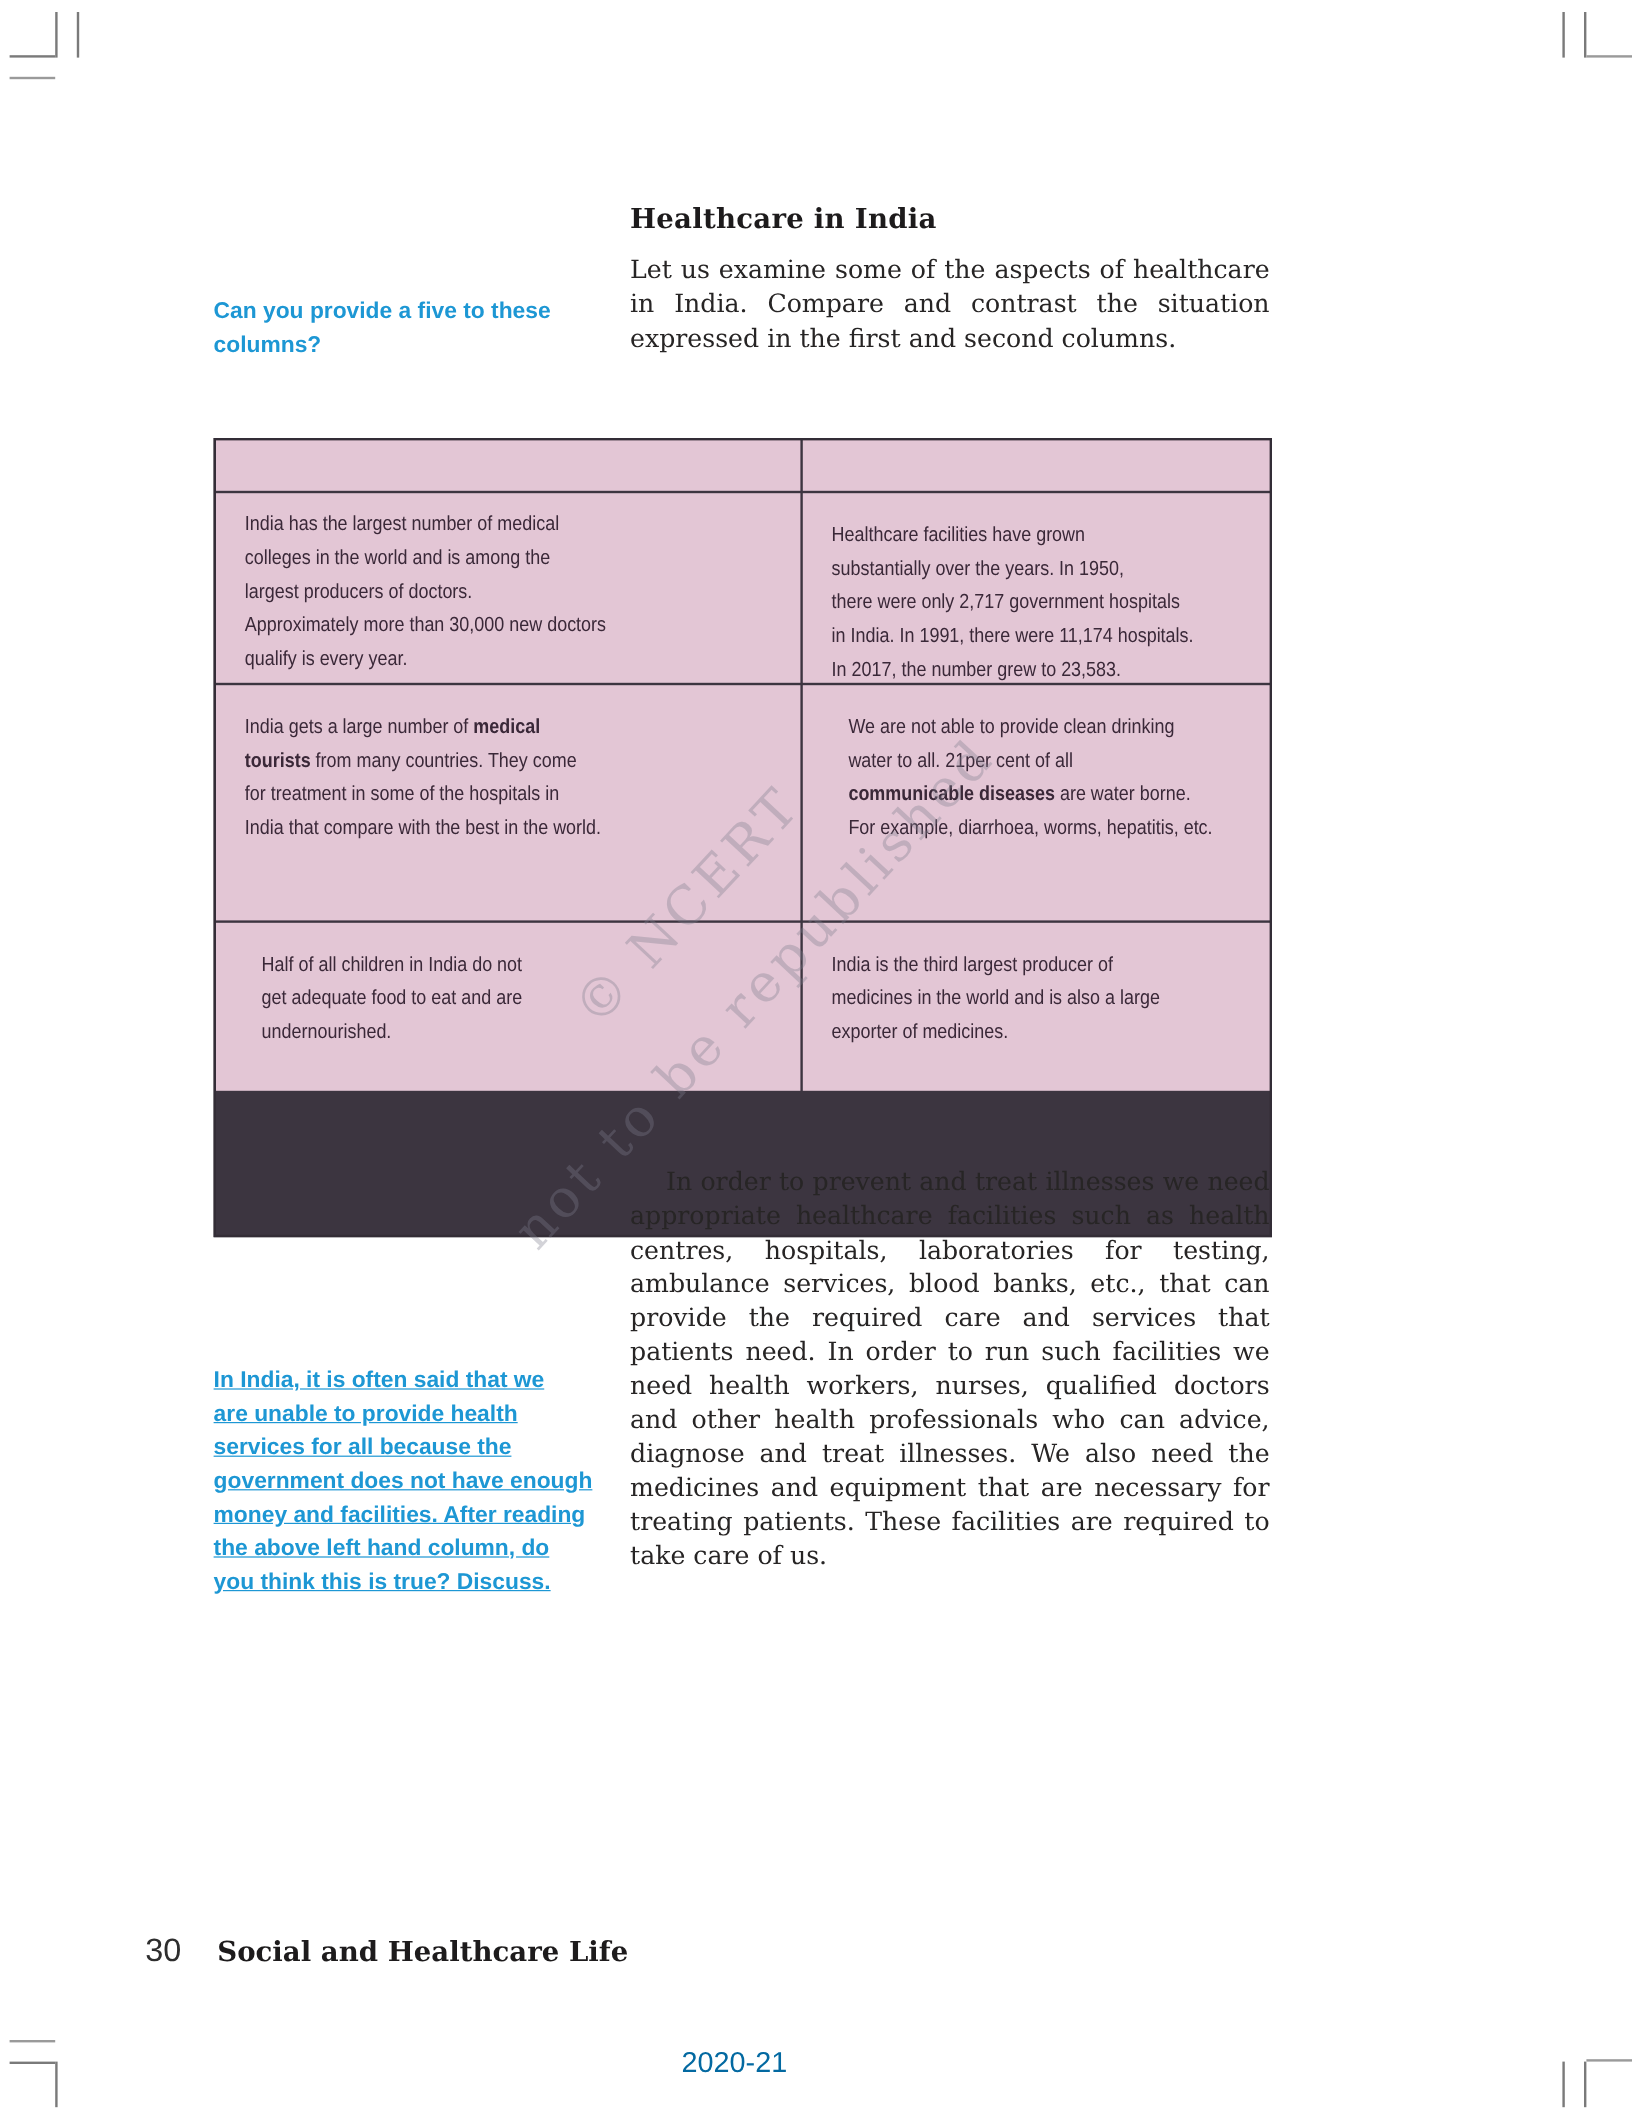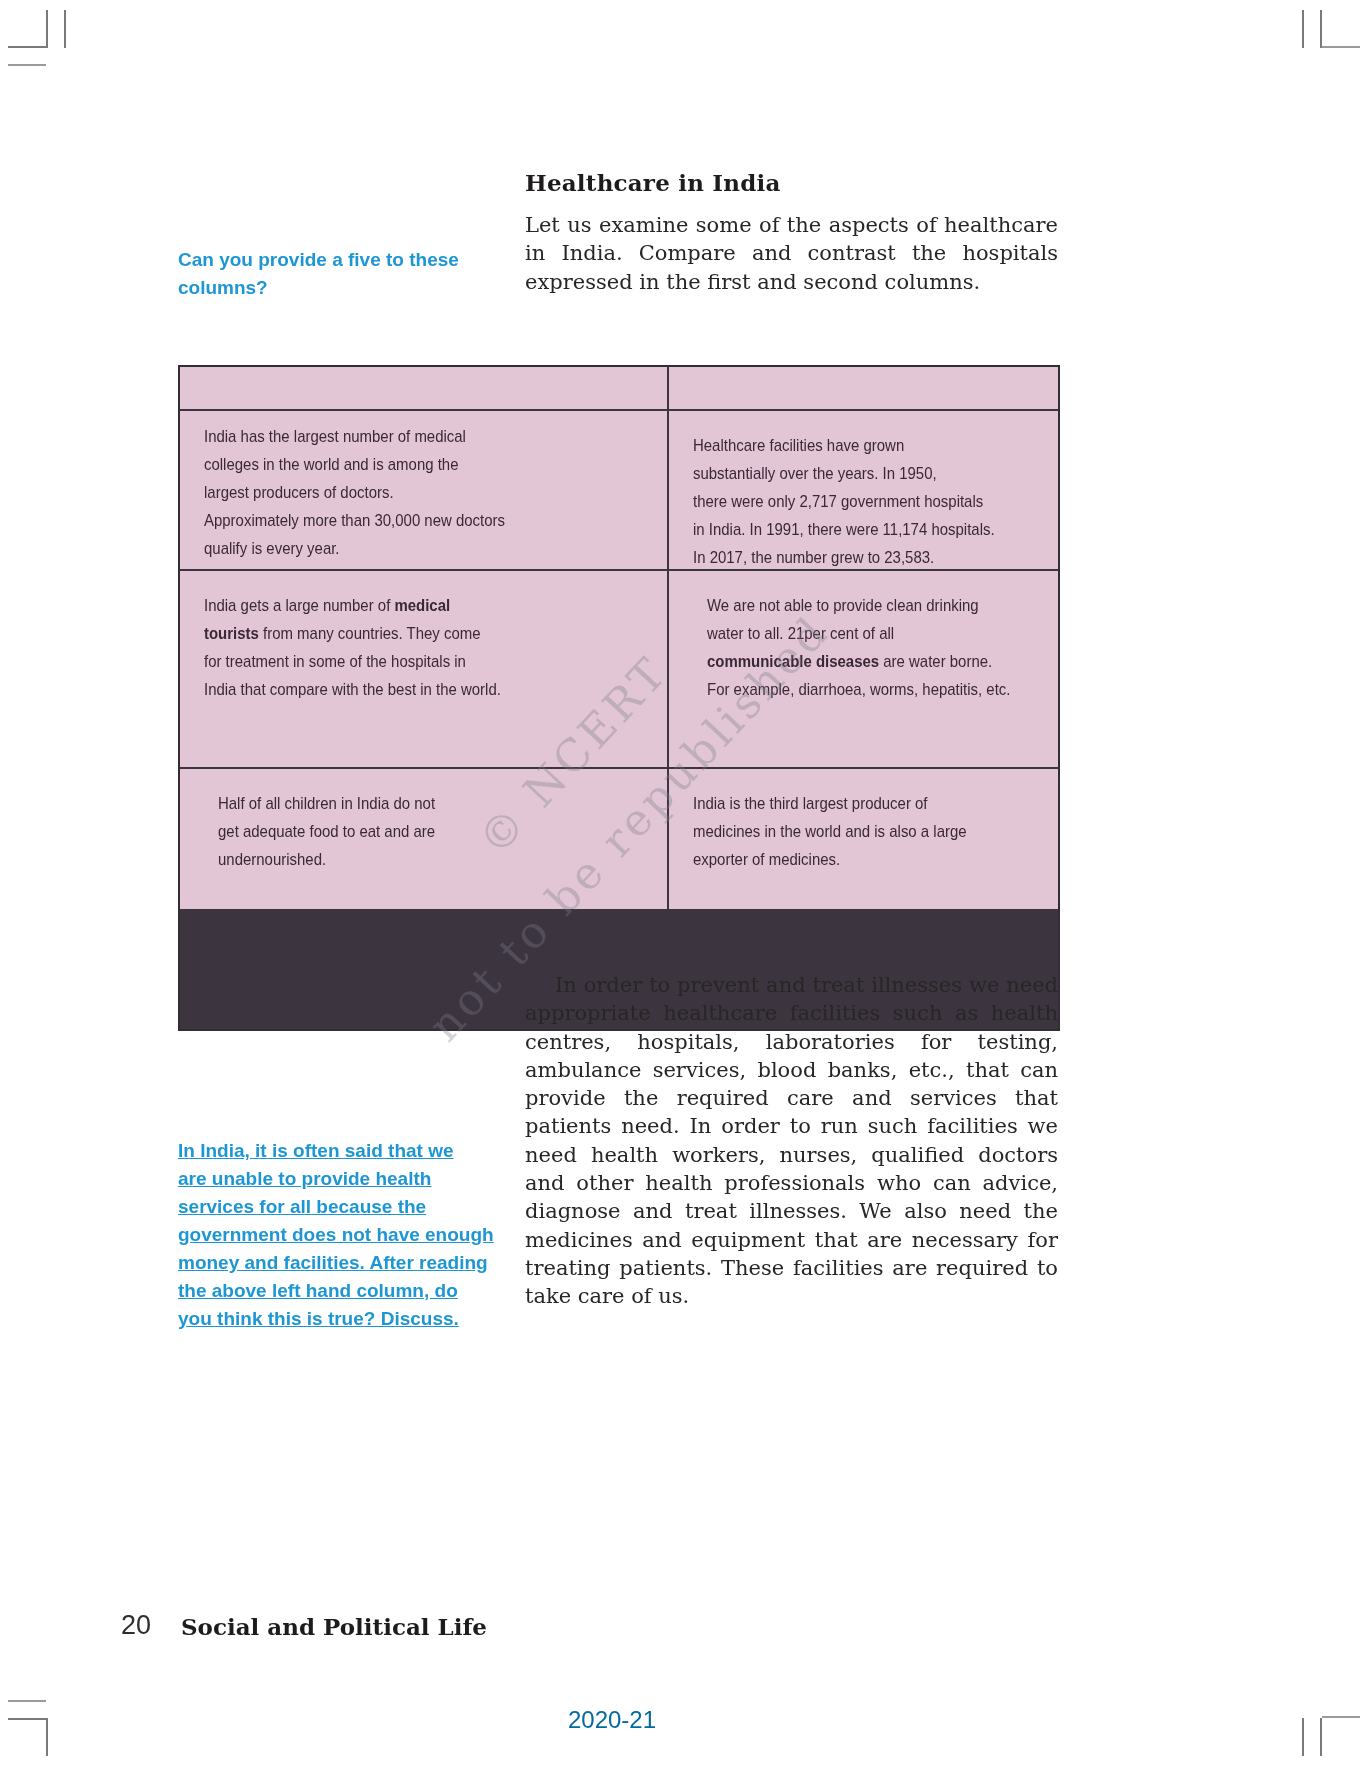--- a/index.html
+++ b/index.html
@@ -66,21 +66,21 @@
     <div class="cm" style="left:8px;top:1718px;width:38px;height:2px;"></div>
   </div>
   <div>
     <div class="cm" style="left:1320px;top:1718px;width:2px;height:38px;"></div>
     <div class="cm" style="left:1302px;top:1718px;width:2px;height:38px;"></div>
     <div class="cm light" style="left:1322px;top:1716px;width:38px;height:2px;"></div>
   </div>
 
   <h1 class="title">Healthcare in India</h1>
 
-  <div class="serif-par intro">Let us examine some of the aspects of healthcare in India. Compare and contrast the hospitals expressed in the first and second columns.</div>
+  <div class="serif-par intro">Let us examine some of the aspects of healthcare in India. Compare and contrast the situation expressed in the first and second columns.</div>
 
   <div class="bluenote note1">Can you provide a five to these
 columns?</div>
 
   <div class="ht">
     <div class="cell">
         <div class="ct"></div>
       </div>
     <div class="cell">
         <div class="ct"></div>
@@ -133,17 +133,17 @@
   <div class="serif-par bodypar">In order to prevent and treat illnesses we need appropriate healthcare facilities such as health centres, hospitals, laboratories for testing, ambulance services, blood banks, etc., that can provide the required care and services that patients need. In order to run such facilities we need health workers, nurses, qualified doctors and other health professionals who can advice, diagnose and treat illnesses. We also need the medicines and equipment that are necessary for treating patients. These facilities are required to take care of us.</div>
 
   <div class="bluenote note2">In India, it is often said that we
 are unable to provide health
 services for all because the
 government does not have enough
 money and facilities. After reading
 the above left hand column, do
 you think this is true? Discuss.</div>
 
-  <div class="pgnum">20</div>
-  <div class="booktitle">Social and Political Life</div>
+  <div class="pgnum">30</div>
+  <div class="booktitle">Social and Healthcare Life</div>
   <div class="year">2020-21</div>
 
 </div>
 
 </body></html>

